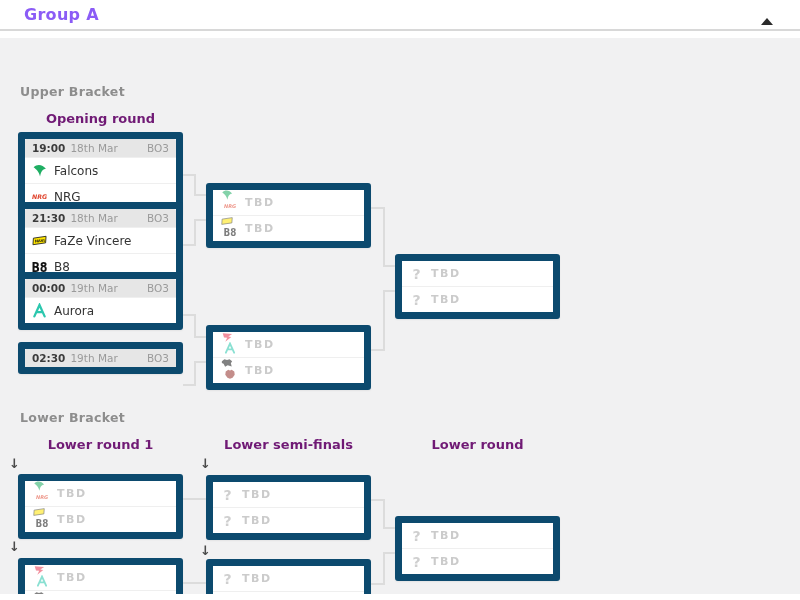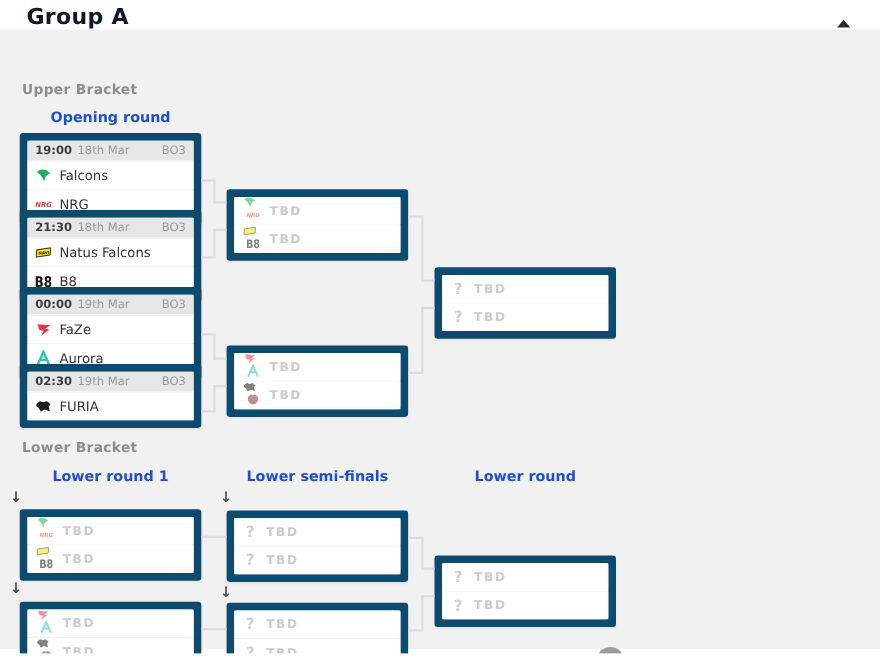--- a/index.html
+++ b/index.html
@@ -1,22 +1,22 @@
 <!DOCTYPE html>
 <html><head>
 <meta charset="utf-8">
 <style>
   html,body{margin:0;padding:0;}
   .page{position:relative;width:800px;height:600px;background:#ffffff;font-family:"DejaVu Sans","Liberation Sans",sans-serif;overflow:hidden;}
-  .content{position:absolute;left:0;top:27px;width:800px;height:563px;background:#f1f1f2;}
+  .content{position:absolute;left:0;top:38px;width:800px;height:563px;background:#f1f1f2;}
   .topbar{position:absolute;left:0;top:0;width:800px;height:31px;background:#ffffff;border-bottom:2px solid #d8d8d8;box-sizing:border-box;display:flex;align-items:center;}
-  .group-title{margin-left:24px;font-size:20px;font-weight:bold;color:#0f172a;letter-spacing:.3px;}
+  .group-title{margin-left:24px;font-size:16px;font-weight:bold;color:#8b5cf6;letter-spacing:.3px;}
   .caret{position:absolute;right:26px;top:11px;width:14px;height:9px;cursor:pointer;}
   .seclabel{position:absolute;font-size:12.5px;font-weight:bold;color:#8d8d8d;letter-spacing:.3px;}
-  .colhead{position:absolute;width:165px;text-align:center;font-size:13px;font-weight:bold;color:#1d4ed8;}
+  .colhead{position:absolute;width:165px;text-align:center;font-size:13px;font-weight:bold;color:#701a75;}
   .card{position:absolute;width:165px;background:#ffffff;border:7px solid #0c4a6e;border-radius:3px;box-shadow:0 1px 2px rgba(0,0,0,.06);box-sizing:border-box;}
   .mhead{height:18px;background:#e6e6e6;display:flex;align-items:center;padding:0 7px;gap:5px;font-size:10.5px;border-radius:2px 2px 0 0;}
   .mtime{font-weight:bold;color:#3c3c3c;}
   .mdate{color:#9a9a9a;}
   .mbo{margin-left:auto;color:#9a9a9a;}
   .trow{height:25px;display:flex;align-items:center;padding:0 7px;border-top:1px solid #efefef;background:#fff;font-size:12px;color:#333;}
   .trow.first{border-top:none;border-radius:2px 2px 0 0;}
   .trow.last{border-radius:0 0 2px 2px;}
   .tname{margin-left:7px;white-space:nowrap;}
   .tbd{color:#cbcbcb;letter-spacing:1.5px;font-size:11px;font-weight:bold;}
@@ -82,69 +82,53 @@
         <span class="mdate">18th Mar</span>
         <span class="mbo">BO3</span>
       </div>
       <div class="trow">
         <span class="tlogo">
             <svg viewBox="0 0 16 10">
               <polygon points="1.5,2.5 15,0.5 14.5,7.5 1,9.5" fill="#ffe500" stroke="#1a1a1a" stroke-width="0.9"></polygon>
               <text x="3" y="6.8" font-size="4" font-weight="bold" fill="#111" transform="rotate(-4 8 5)">NAVI</text>
             </svg>
           </span>
-        <span class="tname">Natus Falcons</span>
+        <span class="tname">FaZe Vincere</span>
       </div>
       <div class="trow last">
         <span class="tlogo">
             <svg viewBox="0 0 14 14">
               <text x="-0.5" y="12" font-size="12.5" font-weight="bold" fill="#141414" textLength="15" lengthAdjust="spacingAndGlyphs">B8</text>
             </svg>
           </span>
         <span class="tname">B8</span>
       </div>
     </div>
 
     <div class="card" style="left:18px;top:234px;">
       <div class="mhead">
         <span class="mtime">00:00</span>
         <span class="mdate">19th Mar</span>
         <span class="mbo">BO3</span>
       </div>
-      <div class="trow">
-        <span class="tlogo">
-            <svg viewBox="0 0 14 14">
-              <path d="M2 2.5 13 3.5 8.5 6.5 12 7 5 12.5 7.2 8 3.5 7.5Z" fill="#e8354f"></path>
-            </svg>
-          </span>
-        <span class="tname">FaZe</span>
-      </div>
       <div class="trow last">
         <span class="tlogo">
             <svg viewBox="0 0 14 14">
               <path d="M2.2 12.5 7 1.8 11.8 12.5M4.4 8.6 9.6 8.6" stroke="#2cc7ae" stroke-width="2.1" fill="none" stroke-linecap="round"></path>
             </svg>
           </span>
         <span class="tname">Aurora</span>
       </div>
     </div>
 
     <div class="card" style="left:18px;top:304px;">
       <div class="mhead">
         <span class="mtime">02:30</span>
         <span class="mdate">19th Mar</span>
         <span class="mbo">BO3</span>
-      </div>
-      <div class="trow">
-        <span class="tlogo">
-            <svg viewBox="0 0 14 14">
-              <path d="M1 5 4 2.5 7 3.5 10 2.5 13 5 11.5 7.2 12.5 11 7.8 9.6 4.8 11.5 3 8 1 7Z" fill="#1c1c1c"></path>
-            </svg>
-          </span>
-        <span class="tname">FURIA</span>
       </div>
     </div>
 
     <div class="card" style="left:206px;top:145px;">
       <div class="trow first">
         <span class="logo-stack">
           <span class="tlogo p1">
               <svg viewBox="0 0 14 14">
                 <path d="M1.5 4C5 .5 10 1.5 13 5.5 10.5 5.5 8.5 7 7.5 12.5 6.5 8 4 6 1.5 4Z" fill="#1fae63"></path>
               </svg>

